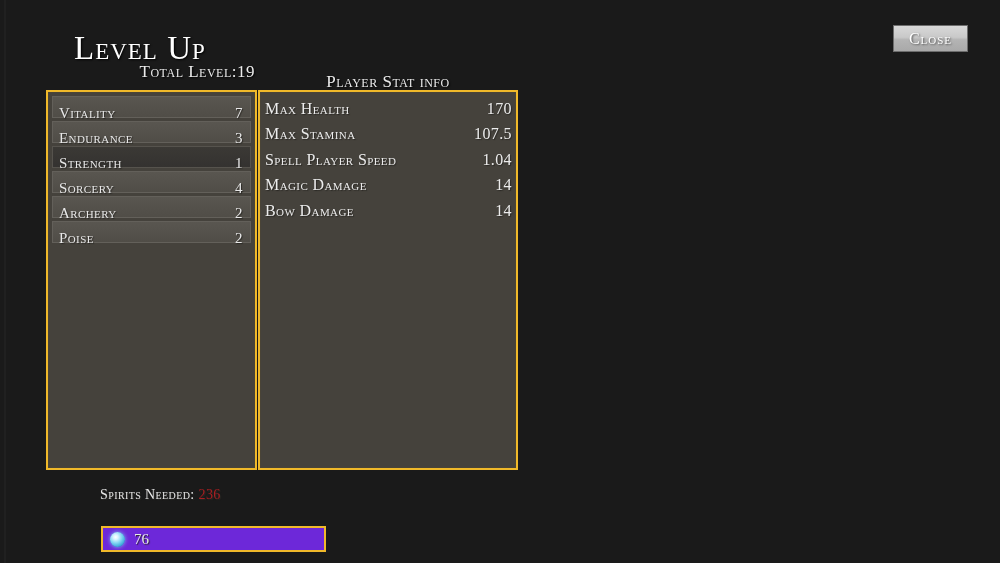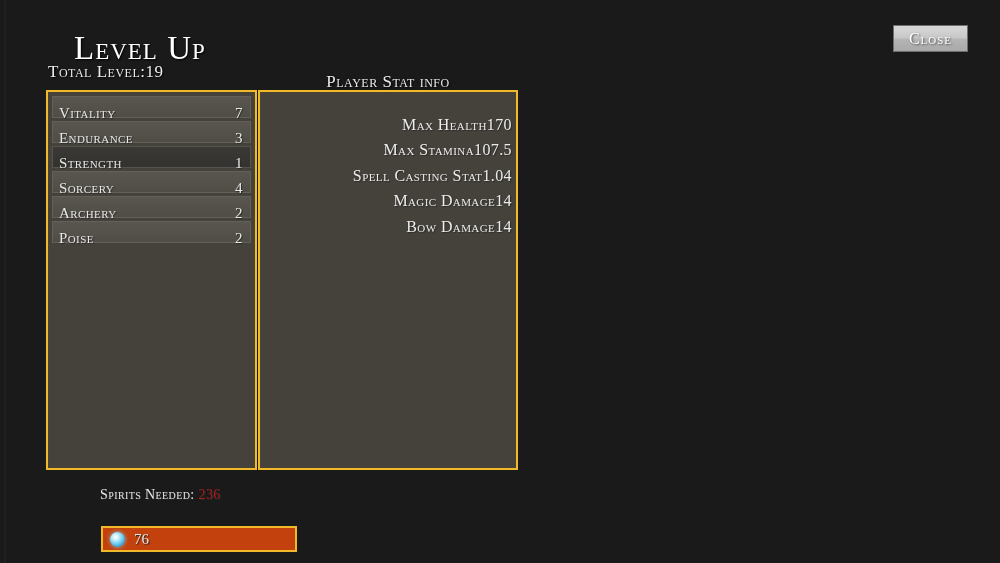--- a/index.html
+++ b/index.html
@@ -63,21 +63,21 @@
   
   .col-header {
     position: absolute;
     font-size: 17px;
     font-variant: small-caps;
     letter-spacing: 0.5px;
     color: #ececec;
     text-shadow: 1px 1px 2px #000;
     white-space: nowrap;
   }
-  #hdr-total { left: 48px; top: 62px; width: 207px; text-align: left; }
+  #hdr-total { left: 48px; top: 62px; width: 207px; text-align: right; }
   #hdr-stats { left: 258px; top: 72px; width: 260px; text-align: center; }
 
   
   .panel {
     position: absolute;
     background: #45423c;
     border: 2px solid #f0b92a;
     box-shadow: 0 0 0 1px #4a4437 inset;
   }
   #panel-left  { left: 46px;  top: 90px; width: 211px; height: 380px; }
@@ -123,23 +123,23 @@
     color: #e8e8e8;
     text-shadow: 1px 1px 1px #2a2824;
     white-space: nowrap;
   }
   .spirits-needed-value { color: #a81f22; }
 
   .currency-box {
     position: absolute;
     left: 53px;
     top: 434px;
-    width: 196px;
+    width: 225px;
     height: 26px;
-    background: #c2410c;
+    background: #6d28d9;
     border: 2px solid #f0b92a;
     display: flex;
     align-items: center;
     padding-left: 7px;
   }
   .orb {
     width: 15px;
     height: 15px;
     border-radius: 50%;
     background: radial-gradient(circle at 38% 34%, #ffffff 0%, #d8f4ff 18%, #7fd4f2 45%, #3ba6d8 72%, #1c6f9e 100%);
@@ -151,23 +151,22 @@
     font-size: 15px;
     color: #e8e8e8;
     text-shadow: 1px 1px 1px #2a2824;
     line-height: 1;
   }
 
   
   .stat-list {
     position: absolute;
     left: 5px;
-    top: 20px;
+    top: 4px;
     width: 247px;
-    text-align: right;
   }
   .stat-row {
     height: 25.5px;
     display: flex;
     align-items: center;
     color: #ececec;
     font-size: 16px;
     font-variant: small-caps;
     letter-spacing: 0.4px;
     text-shadow: 1px 1px 1px #2a2824;
@@ -231,21 +230,21 @@
   <div class="stat-list" id="stat-list">
       <div class="stat-row">
         <span class="stat-name">Max Health</span>
         <span class="stat-value">170</span>
       </div>
       <div class="stat-row">
         <span class="stat-name">Max Stamina</span>
         <span class="stat-value">107.5</span>
       </div>
       <div class="stat-row">
-        <span class="stat-name">Spell Casting Stat</span>
+        <span class="stat-name">Spell Player Speed</span>
         <span class="stat-value">1.04</span>
       </div>
       <div class="stat-row">
         <span class="stat-name">Magic Damage</span>
         <span class="stat-value">14</span>
       </div>
       <div class="stat-row">
         <span class="stat-name">Bow Damage</span>
         <span class="stat-value">14</span>
       </div>

